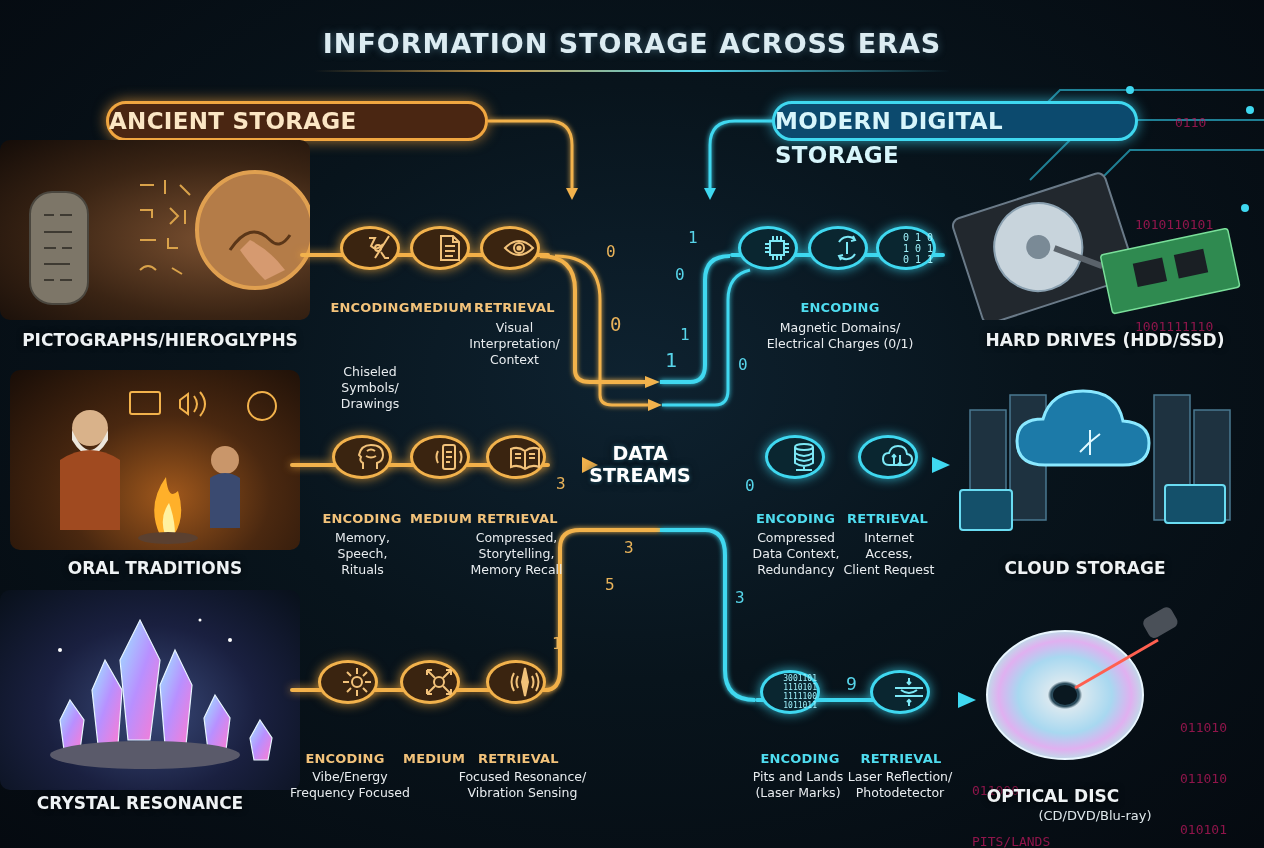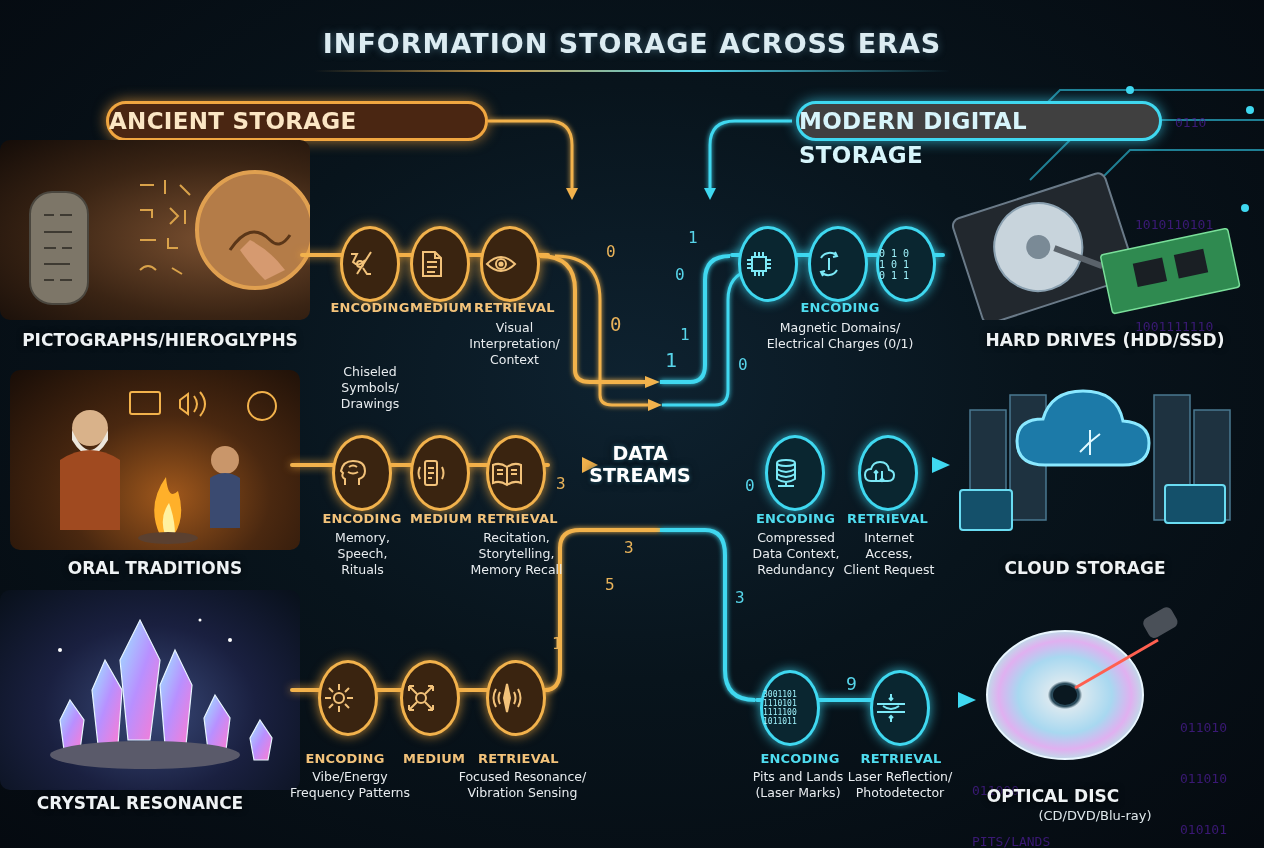--- a/index.html
+++ b/index.html
@@ -27,55 +27,55 @@
     height: 40px; border-radius: 20px; border: 3px solid;
     font-size: 23px; font-weight: bold; text-align: left; line-height: 34px;
     letter-spacing: 0.3px;
   }
   .pill.ancient {
     left: 106px; top: 101px; width: 382px;
     border-color: #f0a640; background: #4a2612; color: #fbe6c4;
     box-shadow: 0 0 14px rgba(240,160,60,0.7);
   }
   .pill.modern {
-    left: 796px; top: 101px; width: 366px;
-    border-color: #3fd8f0; background: #404040; color: #d7f5fb;
+    left: 772px; top: 101px; width: 366px;
+    border-color: #3fd8f0; background: #0c4a6e; color: #d7f5fb;
     box-shadow: 0 0 14px rgba(60,210,240,0.7);
   }
   
   .scene { border-radius: 10px; overflow: hidden; }
   .scene-label {
     font-size: 17px; font-weight: bold; color: #eef2f4; text-align: center;
     text-shadow: 0 0 6px rgba(0,0,0,0.8);
   }
   .scene-sub { font-size: 13px; color: #dfe8ec; text-align: center; }
   
   .step {
-    width: 60px; height: 76px; border-radius: 50%;
-    border: 3px solid; display: flex; align-items: center; justify-content: flex-start;
+    width: 60px; height: 44px; border-radius: 50%;
+    border: 3px solid; display: flex; align-items: center; justify-content: flex-end;
   }
   .step.gold { border-color: #f2b24c; background: #3a2410; box-shadow: 0 0 12px rgba(245,170,60,0.75); }
   .step.cyan { border-color: #3fd8f0; background: #0a2630; box-shadow: 0 0 12px rgba(60,215,240,0.75); }
   .step svg { width: 36px; height: 36px; }
   .hline { height: 4px; border-radius: 2px; }
   .hline.gold { background: #f2b24c; box-shadow: 0 0 8px rgba(245,170,60,0.9); }
   .hline.cyan { background: #3fd8f0; box-shadow: 0 0 8px rgba(60,215,240,0.9); }
   
   .lbl-head { font-size: 13px; font-weight: bold; text-align: center; letter-spacing: 0.2px; }
   .lbl-head.gold { color: #f2c27a; }
   .lbl-head.cyan { color: #4fdcef; }
   .lbl-body { font-size: 12.5px; color: #e8ecef; text-align: center; line-height: 16px; }
   .center-title {
     font-size: 19px; font-weight: bold; color: #ffffff; text-align: center; line-height: 22px;
     text-shadow: 0 0 10px rgba(0,0,0,0.9), 0 0 4px rgba(80,200,240,0.6);
   }
   .digit { font-family: "DejaVu Sans Mono", monospace; font-size: 16px; }
   .digit.gold { color: #e9b35a; }
   .digit.cyan { color: #57d5ea; }
-  .binary { font-family: "DejaVu Sans Mono", monospace; font-size: 13px; color: #4c1d95; line-height: 17px; opacity: 0.75; white-space: pre; }
+  .binary { font-family: "DejaVu Sans Mono", monospace; font-size: 13px; color: #be185d; line-height: 17px; opacity: 0.75; white-space: pre; }
   svg.flows { position: absolute; left: 0; top: 0; }
 </style>
 </head>
 <body>
 
 <svg class="flows" width="1264" height="848">
   <defs>
     <filter id="glowG">
         <feGaussianBlur stdDeviation="2.5" result="b"></feGaussianBlur>
         <feMerge>
@@ -254,21 +254,21 @@
 </div>
 <div class="abs lbl-head gold" style="left:322px;top:511px;width:80px;">ENCODING</div>
 <div class="abs lbl-head gold" style="left:410px;top:511px;width:60px;">MEDIUM</div>
 <div class="abs lbl-head gold" style="left:477px;top:511px;width:80px;">RETRIEVAL</div>
 <div class="abs lbl-body" style="left:325px;top:530px;width:75px;">
   <div>Memory,</div>
   <div>Speech,</div>
   <div>Rituals</div>
 </div>
 <div class="abs lbl-body" style="left:464px;top:530px;width:105px;">
-  <div>Recitation,</div>
+  <div>Compressed,</div>
   <div>Storytelling,</div>
   <div>Memory Recall</div>
 </div>
 
 <div class="abs hline gold" style="left:290px;top:688px;width:260px;"></div>
 <div class="abs step gold" style="left:318px;top:660px;">
   <svg viewBox="0 0 36 36" fill="none" stroke="#f2c27a" stroke-width="2">
       <circle cx="18" cy="18" r="5"></circle>
       <path d="M18 4 v6 M18 26 v6 M4 18 h6 M26 18 h6 M8 8 l4 4 M24 24 l4 4 M28 8 l-4 4 M12 24 l-4 4"></path>
     </svg>
@@ -283,21 +283,21 @@
   <svg viewBox="0 0 36 36" fill="none" stroke="#f2c27a" stroke-width="2">
       <path d="M18 4 l3 14 l-3 14 l-3 -14z" fill="#f2c27a"></path>
       <path d="M11 12 q-3 6 0 12 M7 9 q-5 9 0 18 M25 12 q3 6 0 12 M29 9 q5 9 0 18"></path>
     </svg>
 </div>
 <div class="abs lbl-head gold" style="left:305px;top:751px;width:80px;">ENCODING</div>
 <div class="abs lbl-head gold" style="left:403px;top:751px;width:60px;">MEDIUM</div>
 <div class="abs lbl-head gold" style="left:478px;top:751px;width:80px;">RETRIEVAL</div>
 <div class="abs lbl-body" style="left:285px;top:769px;width:130px;">
   <div>Vibe/Energy</div>
-  <div>Frequency Patterns</div>
+  <div>Frequency Focused</div>
 </div>
 <div class="abs lbl-body" style="left:455px;top:769px;width:135px;">
   <div>Focused Resonance/</div>
   <div>Vibration Sensing</div>
 </div>
 
 <div class="abs digit gold" style="left:606px;top:242px;">0</div>
 <div class="abs digit gold" style="left:610px;top:313px;font-size:19px;">0</div>
 <div class="abs digit gold" style="left:556px;top:474px;">3</div>
 <div class="abs digit gold" style="left:552px;top:634px;">1</div>

